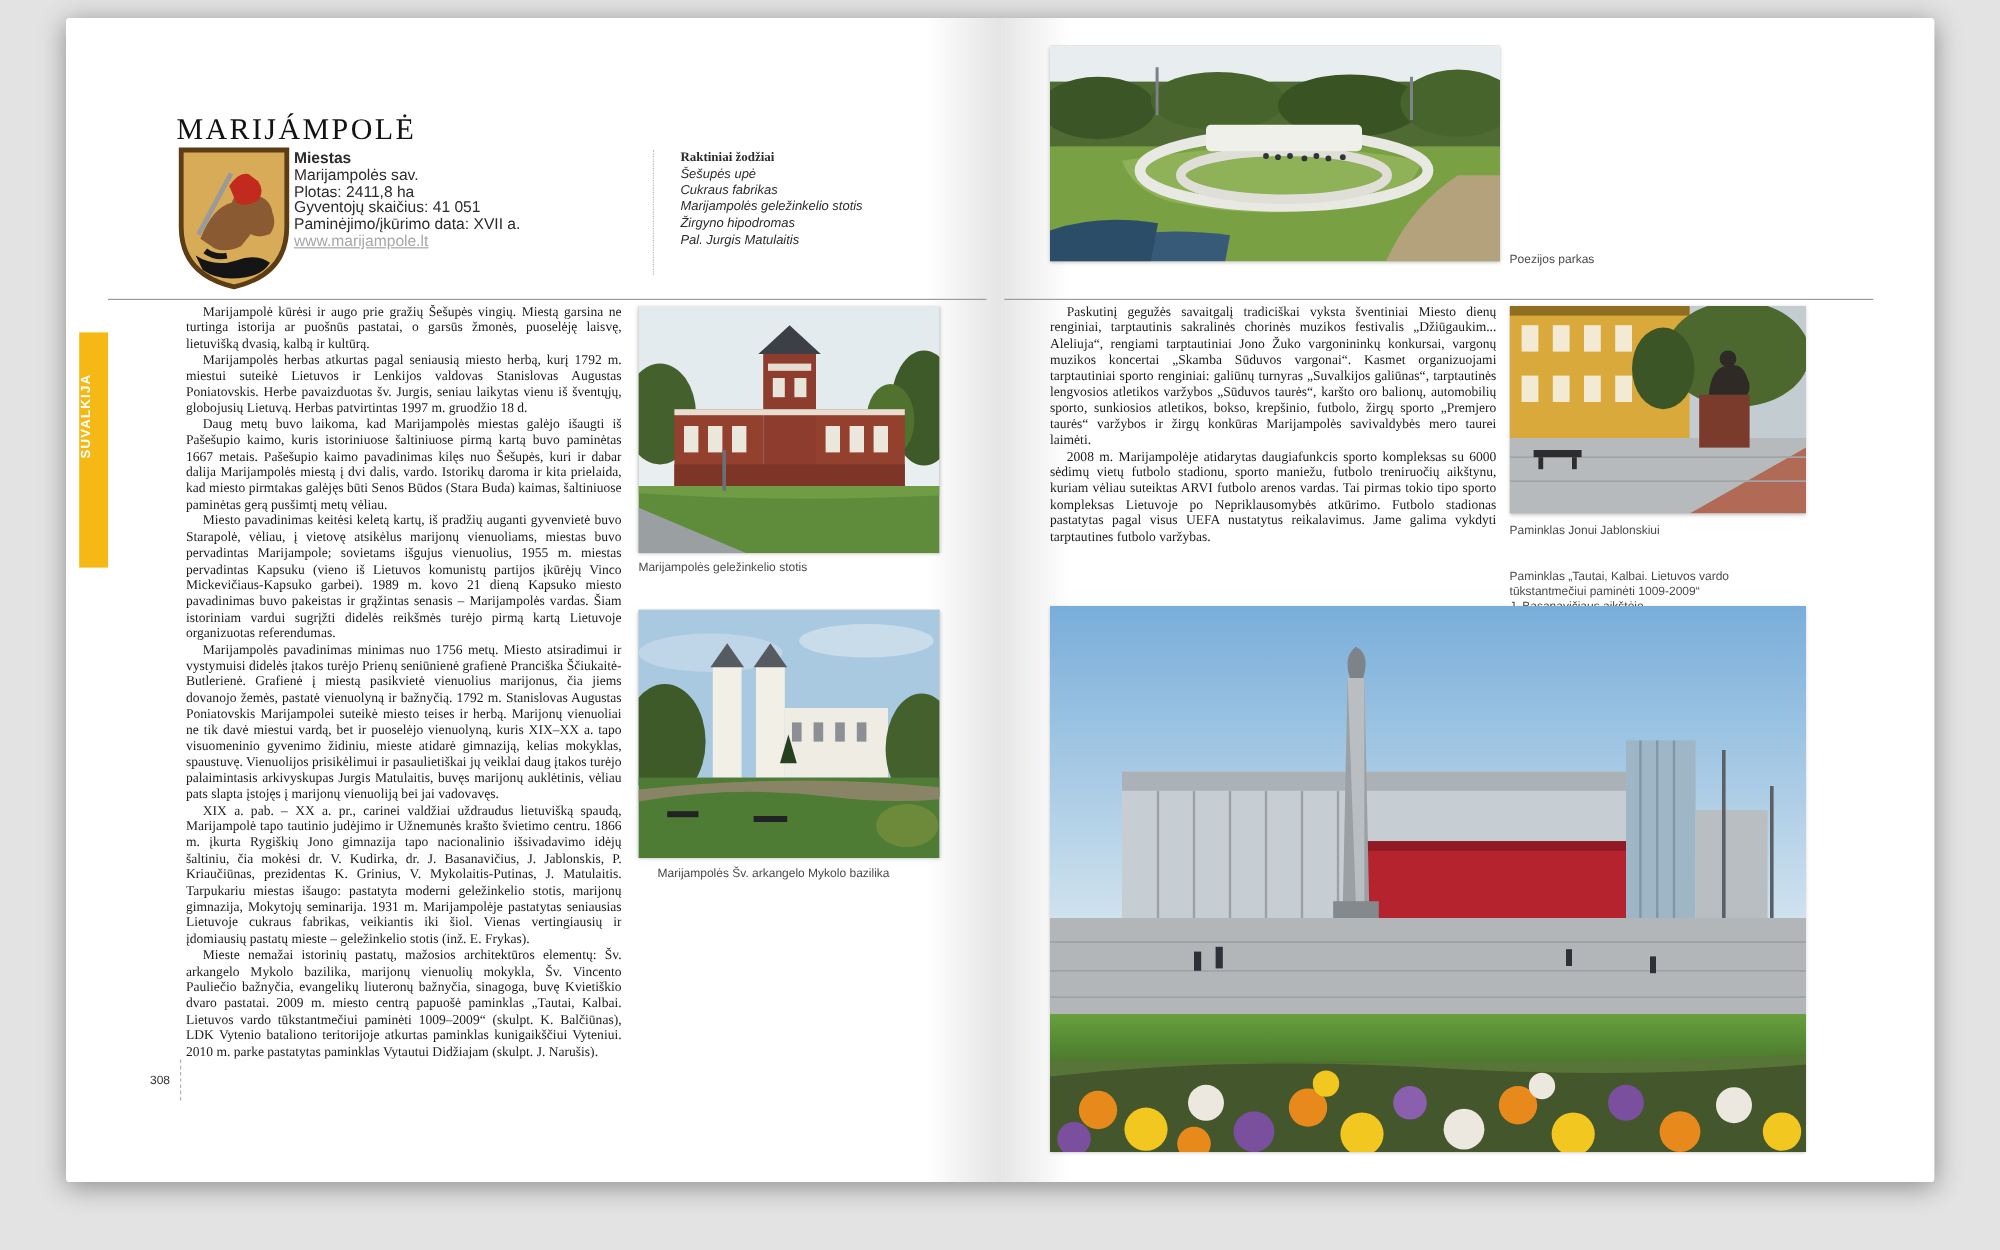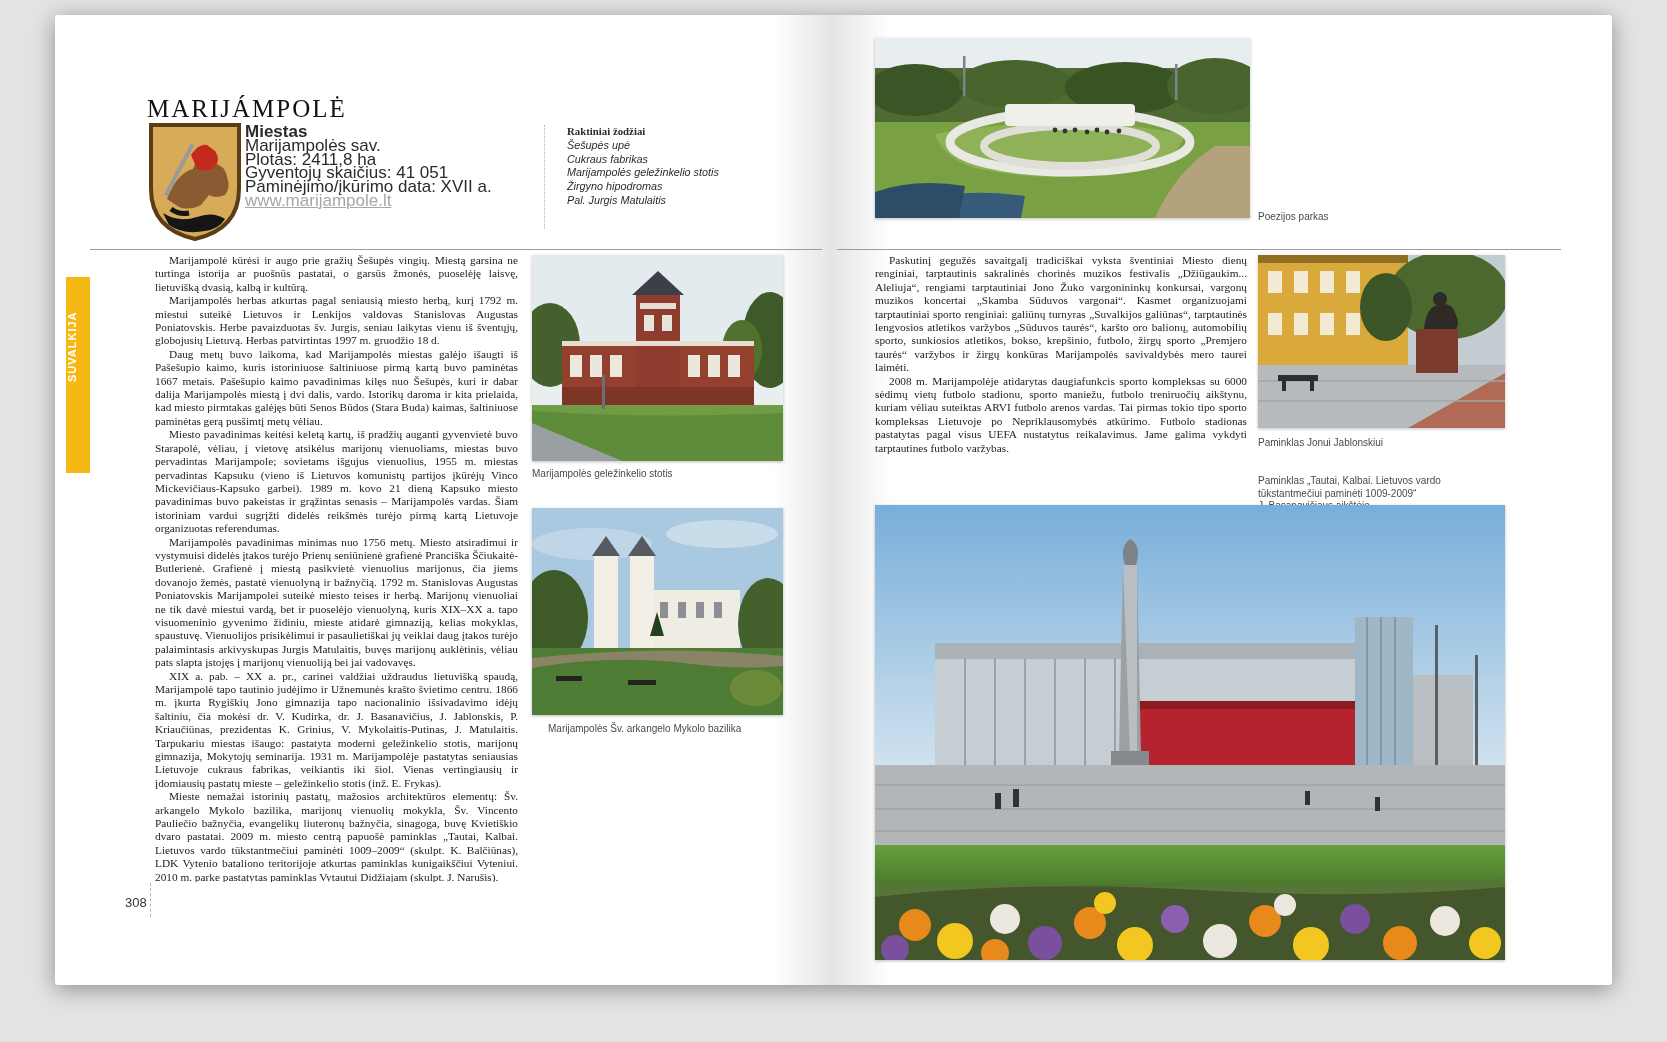--- a/index.html
+++ b/index.html
@@ -20,21 +20,21 @@
     background:linear-gradient(to right,rgba(0,0,0,0),rgba(0,0,0,.10));}
   .spine-right{left:777px;top:0;width:60px;height:100%;
     background:linear-gradient(to left,rgba(0,0,0,0),rgba(0,0,0,.10));}
   
   .title{
     left:92px;top:80px;width:560px;
     font-family:"Liberation Serif",serif;
     font-size:25px;letter-spacing:2px;color:#121212;font-weight:500;
   }
   
-  .info{left:190px;top:110px;width:290px;font-size:17px;line-height:13.8px;color:#2b2b2b;}
+  .info{left:190px;top:110px;width:290px;font-size:13px;line-height:13.8px;color:#2b2b2b;}
   .info .b{font-weight:bold;}
   .info .i{text-align:center;}
   .info .site{color:#a7a7a7;text-decoration:underline;}
   
   .kw-divider{left:489px;top:110px;height:104px;border-left:1px dotted #b5b5b5;width:0;}
   .keywords{left:512px;top:110px;width:240px;font-size:10.8px;line-height:13.8px;color:#2b2b2b;}
   .keywords .head{font-weight:bold;font-family:Liberation Serif, serif;}
   .keywords .item{font-style:italic;}
   
   .rule{top:234px;height:0;border-top:1px solid #9c9c9c;}
@@ -54,21 +54,21 @@
   .col{
     font-family:"Liberation Serif",serif;font-size:11.3px;line-height:13.4px;
     color:#1c1c1c;text-align:justify;overflow:hidden;
   }
   .col p{margin:0;text-indent:14px;}
   .col-left{left:100px;top:239px;width:363px;height:628px;}
   .col-right{left:820px;top:239px;width:372px;height:262px;}
   
   .cap{font-size:10px;line-height:12.5px;color:#4a4a4a;}
   
-  .pagenum{left:70px;top:880px;font-size:13px;color:#333;}
+  .pagenum{left:70px;top:880px;font-size:10px;color:#333;}
   .pagenum-dash{left:95px;top:868px;height:34px;width:0;border-left:1px dashed #b5b5b5;}
   
   .photo{box-shadow:0 1px 3px rgba(0,0,0,.25);overflow:hidden;background:#ccc;}
   .photo svg{display:block;}
 </style>
 </head>
 <body>
 
 <div class="spread">
   <div class="abs spine-left"></div>

